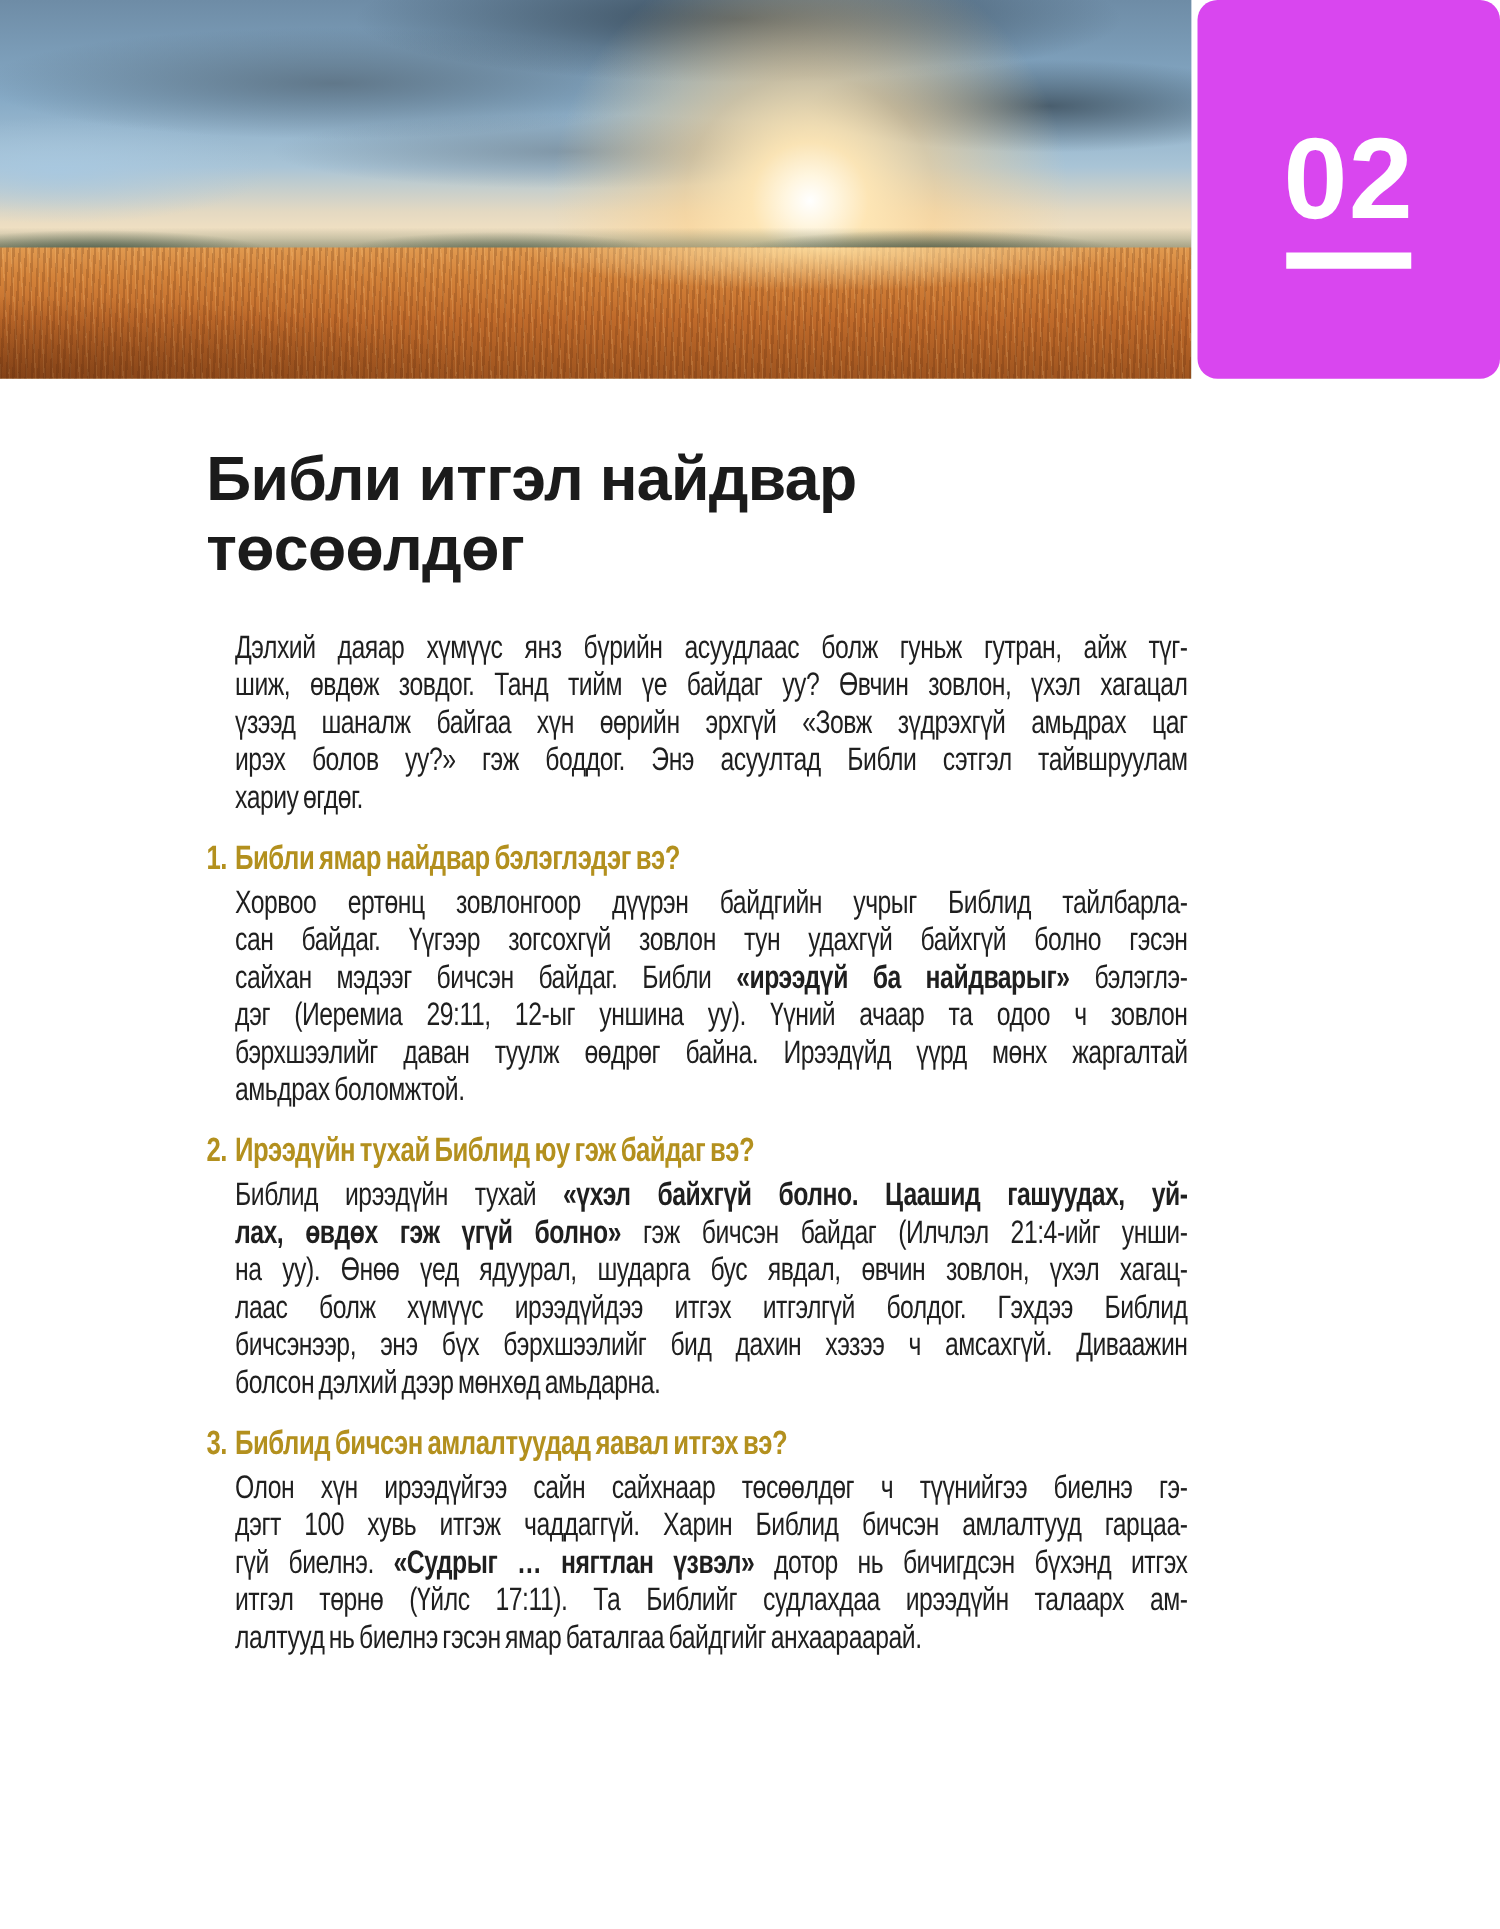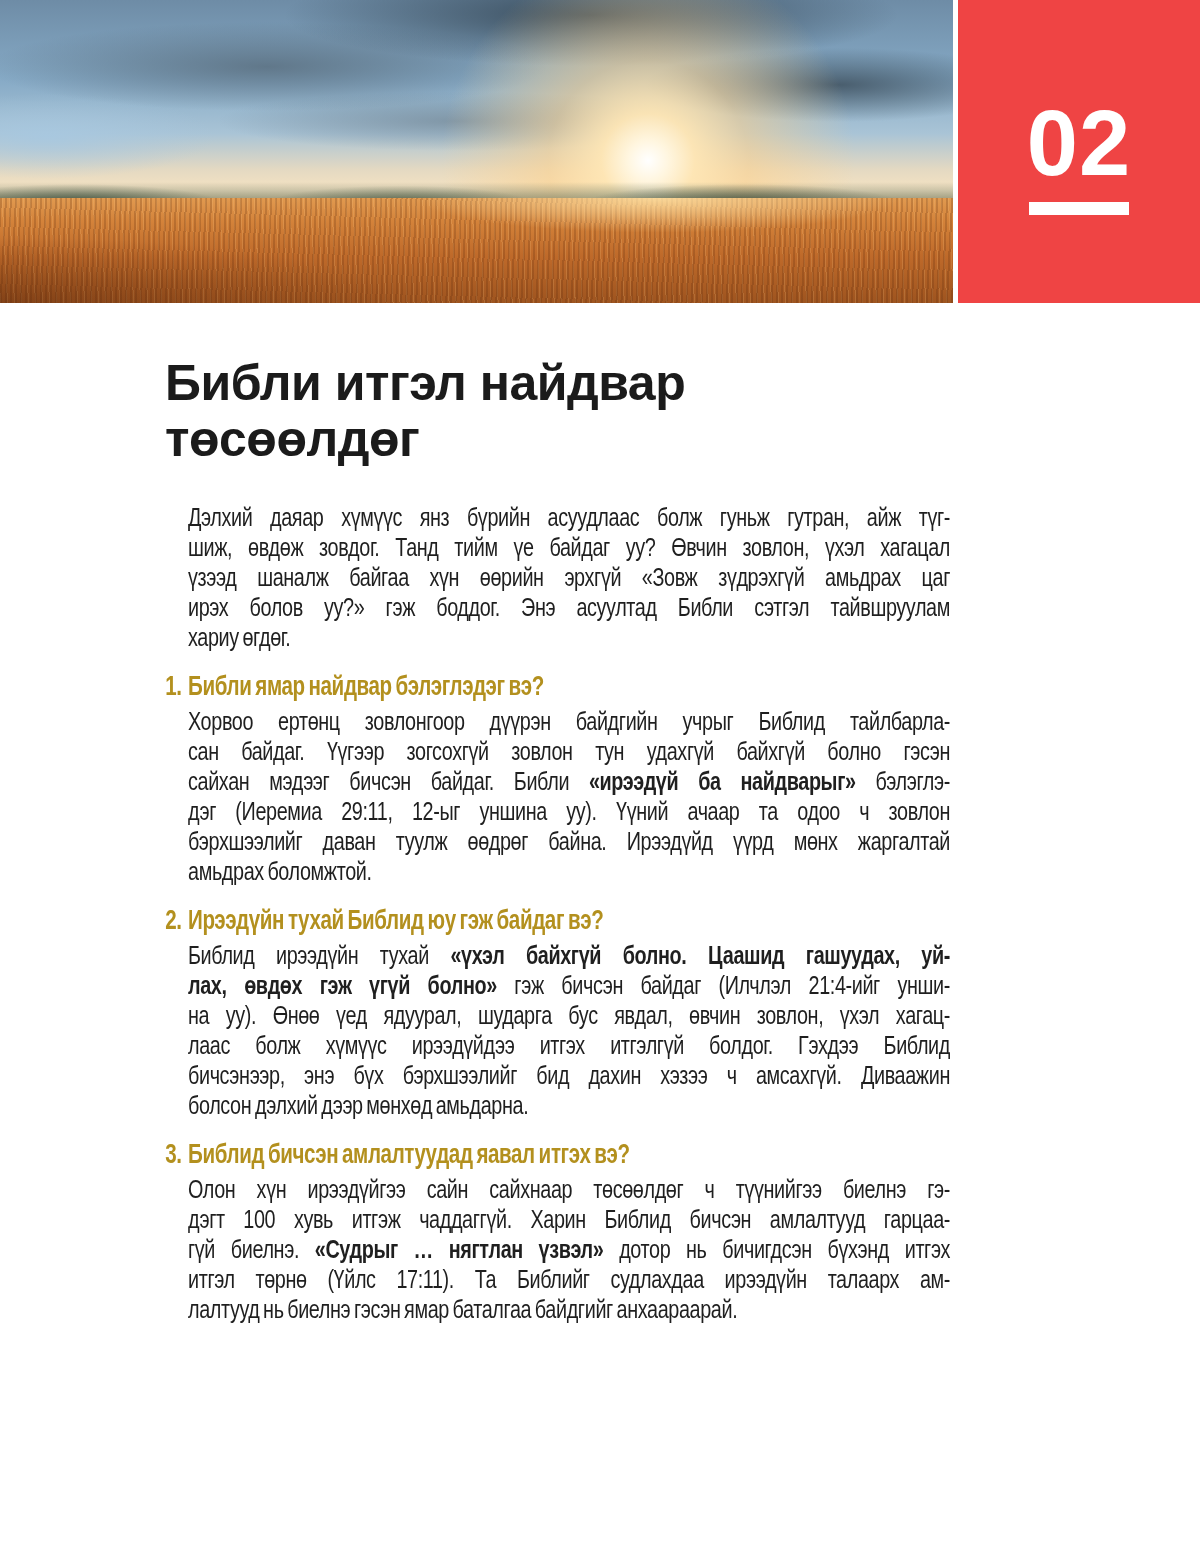--- a/index.html
+++ b/index.html
@@ -125,21 +125,21 @@
 </head>
 <body>
 
 <div class="page">
 
   <div>
     <div class="hero">
       <div class="hills"></div>
       <div class="field"></div>
     </div>
-    <div class="chapter-badge" style="background: #ef4444;">
+    <div class="chapter-badge" style="background: #d946ef; border-radius: 16px;">
       <div class="chapter-inner">
         <div class="chapter-number" style="color: rgb(255, 255, 255);">02</div>
         <div class="chapter-underline"></div>
       </div>
     </div>
   </div>
 
   <div class="content">
     <h1 class="page-title">
       <span>Библи итгэл найдвар</span>

